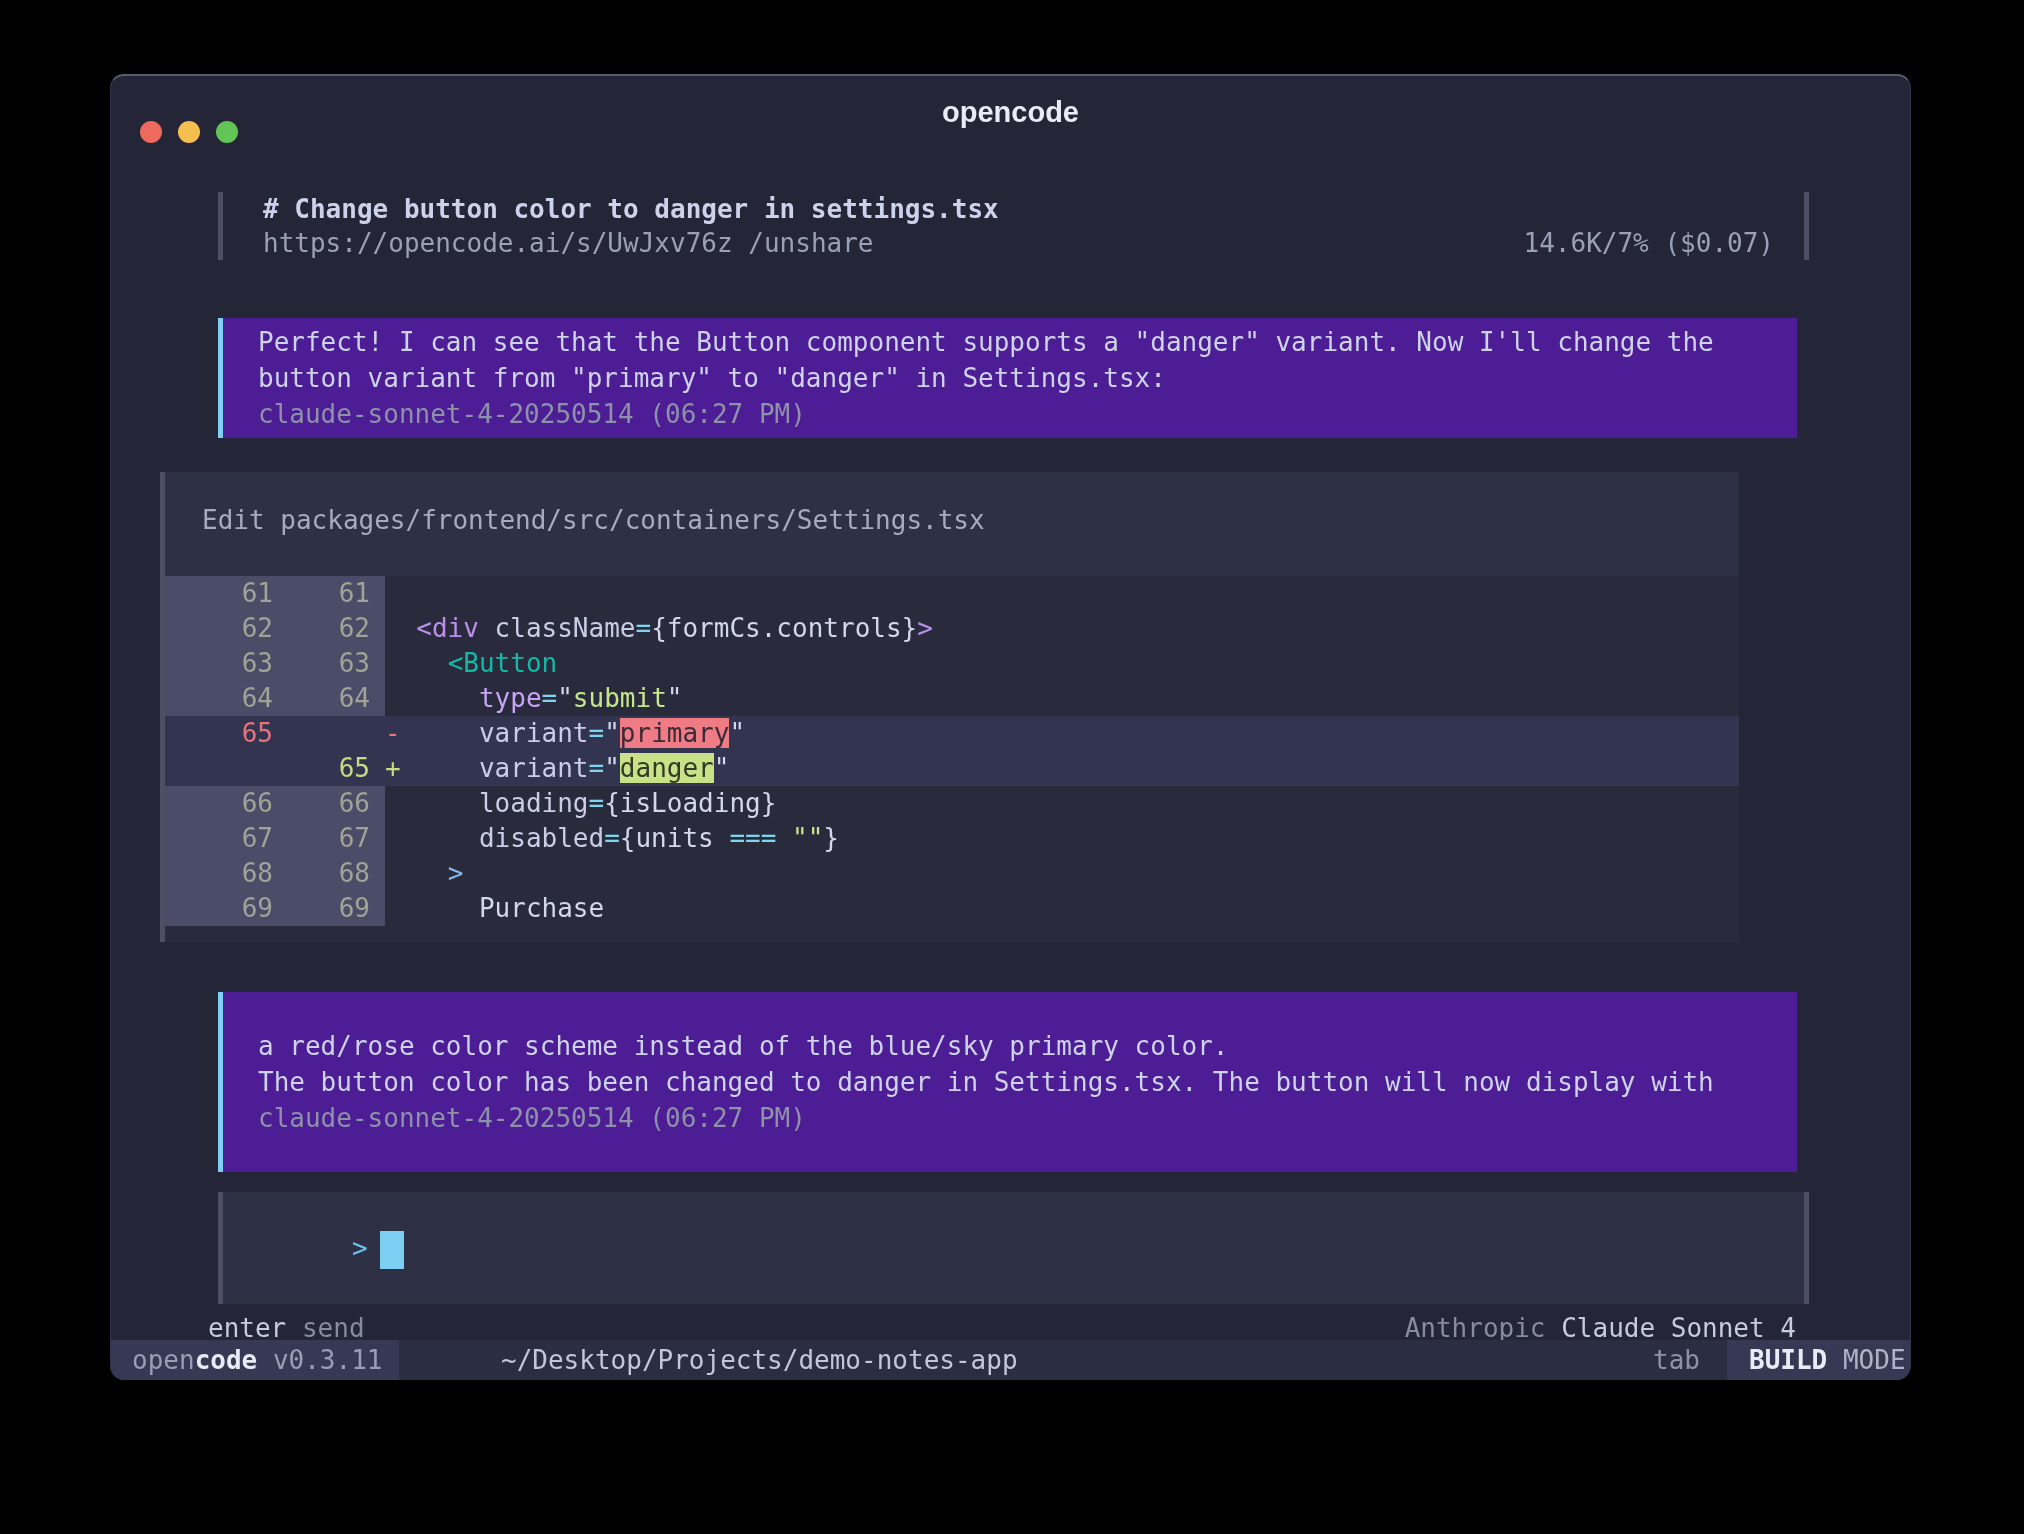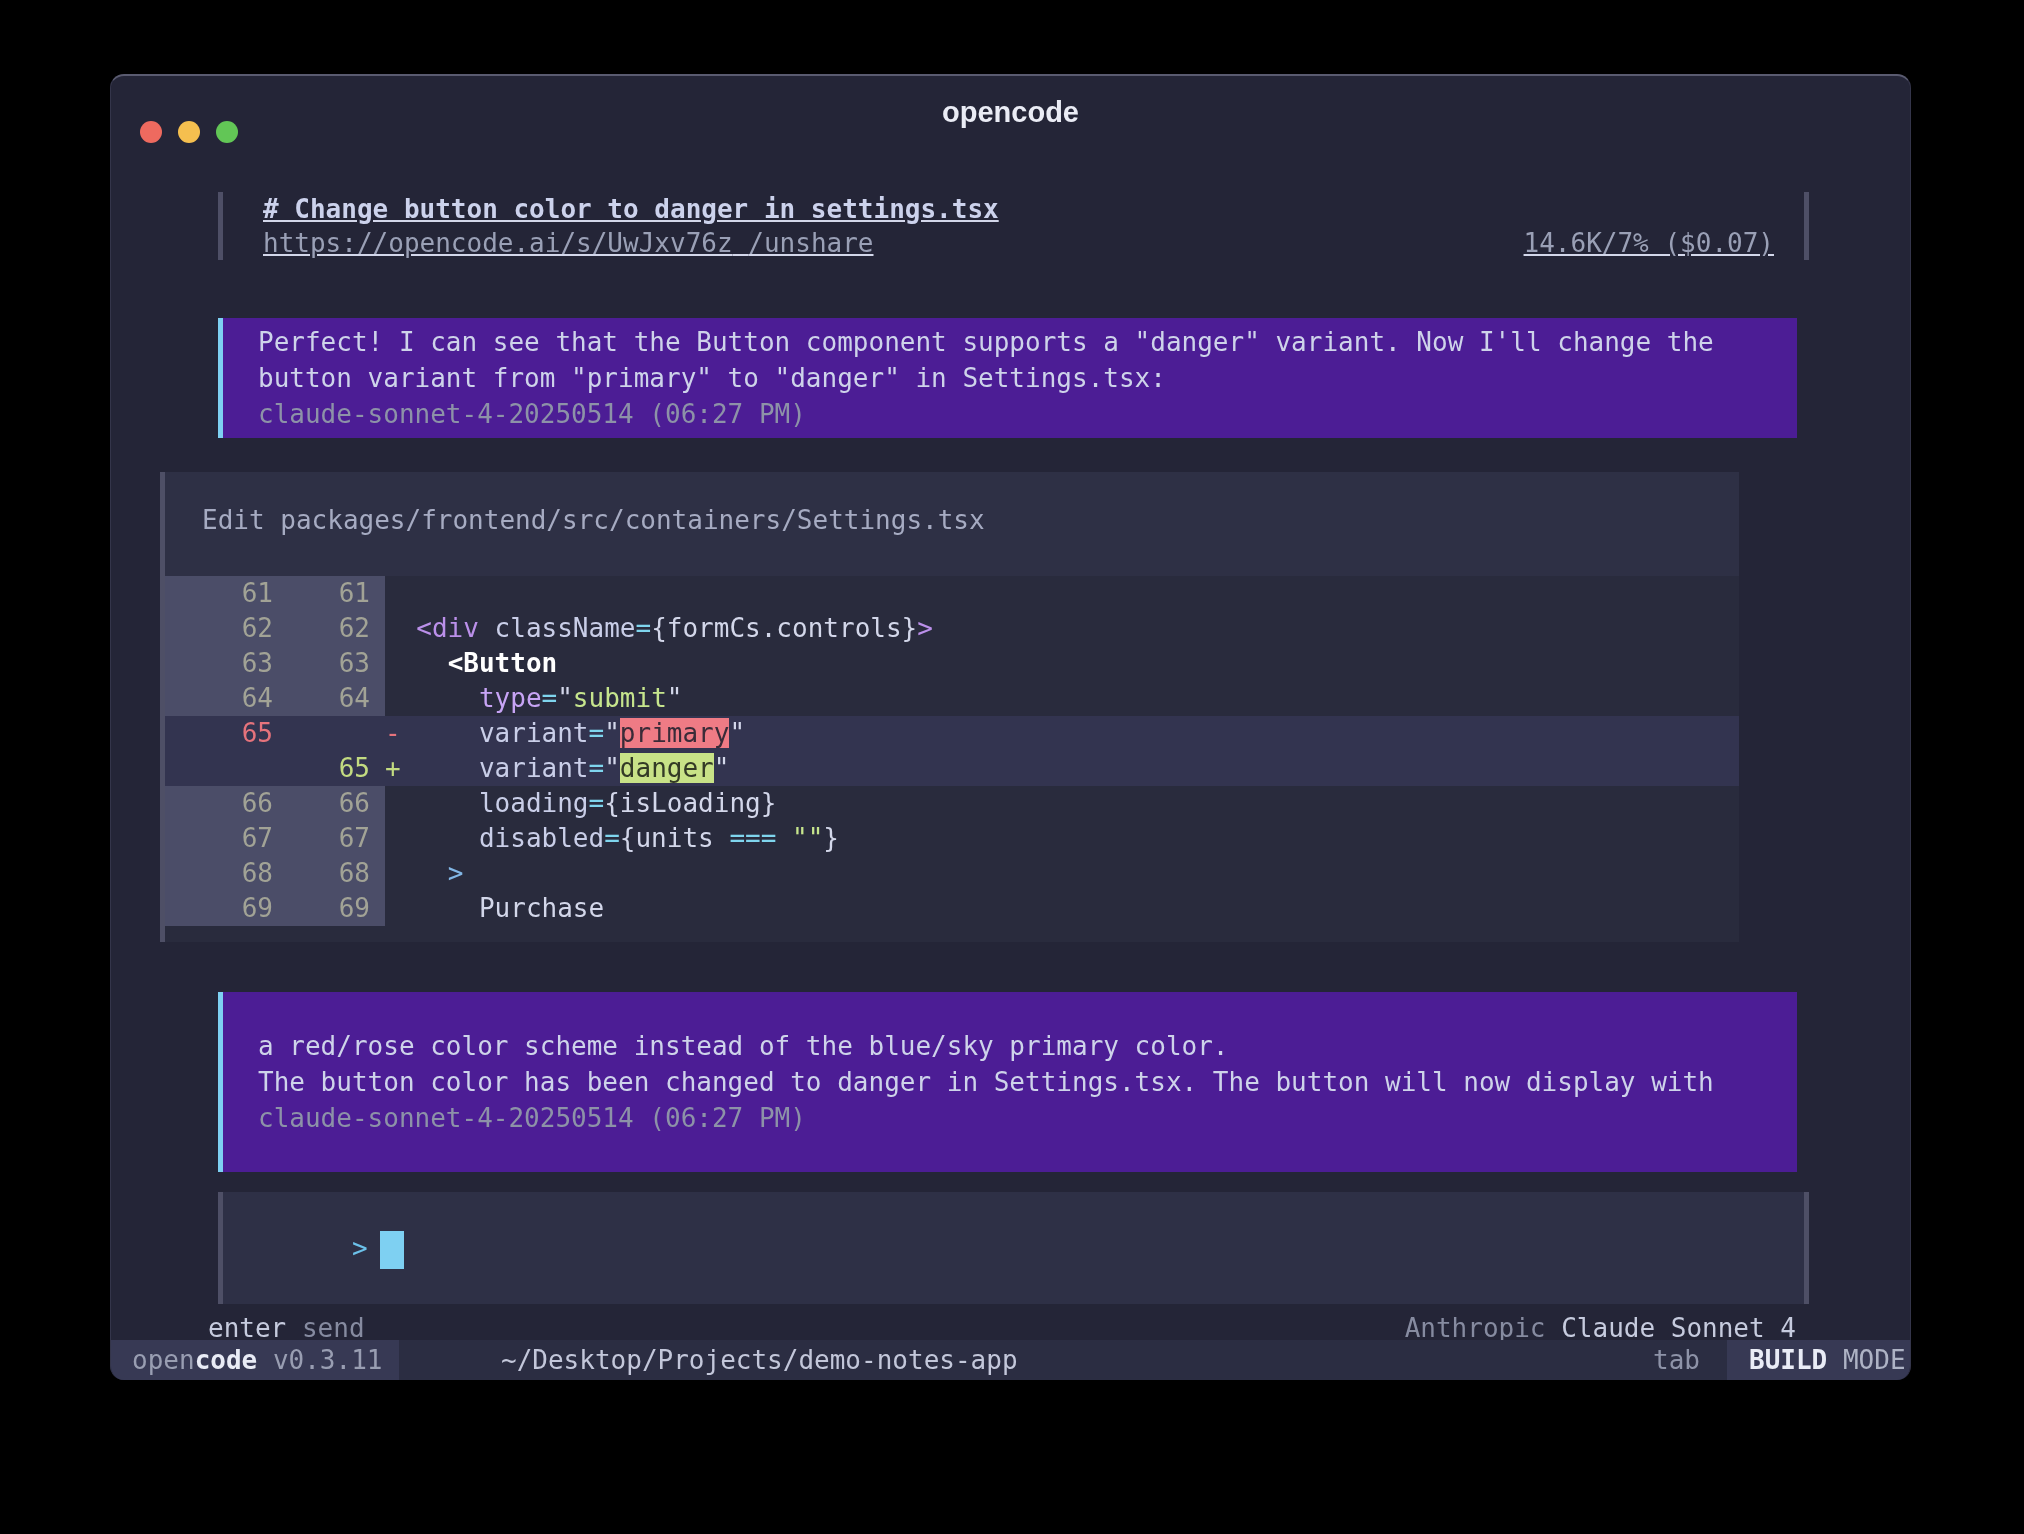--- a/index.html
+++ b/index.html
@@ -18,21 +18,21 @@
   .titlebar { position:relative; height:116px;padding-left:24px; }
   .lights { position:absolute; left:29px; top:45px; display:flex; gap:16px; }
   .light { width:22px; height:22px; border-radius:50%; }
   .win-title { position:absolute; left:0; right:0; top:20px; text-align:center;
     font-family:"Liberation Sans", sans-serif; font-weight:bold; font-size:29px; color:#eaecf5; }
 
   
   .hdr { position:relative; margin-left:107px; width:1591px; height:68px; }
   .vbar { position:absolute; top:0; bottom:0; width:5px; background:#4e4f66; }
   .hdr .vbar.l { left:0; } .hdr .vbar.r { right:0; }
-  .hdr-inner { padding:0 35px 0 45px;text-decoration:underline; }
+  .hdr-inner { padding:0 35px 0 45px; }
   .hdr-line { height:34px; line-height:34px; display:flex; justify-content:space-between; }
   .hdr-title { font-weight:bold; color:#ccd2ec; }
   .dim { color:#9aa0b6; }
 
   
   .msg { position:relative; margin-left:107px; width:1579px; background:#4c1d95; }
   .msg .vbar { left:0; background:#7ed0f2; }
   .msg-inner { padding:6px 30px 6px 40px; }
   .msg-line { height:36px; line-height:36px; white-space:pre; color:#ced3ea; }
   .msg-meta { height:36px; line-height:36px; color:#8d92a8; }
@@ -112,21 +112,21 @@
       <div class="msg-meta">claude-sonnet-4-20250514 (06:27 PM)</div>
     </div>
   </div>
 
   <div class="diff">
     <div class="vbar"></div>
     <div class="diff-title">Edit packages/frontend/src/containers/Settings.tsx</div>
     <div class="diff-rows rows-strip">
         <div class="drow ctx"><span class="gut old" style="color: rgb(162, 163, 150);">61</span><span class="gut new" style="color: rgb(162, 163, 150);">61</span><span class="code"></span></div>
         <div class="drow ctx"><span class="gut old" style="color: rgb(162, 163, 150);">62</span><span class="gut new" style="color: rgb(162, 163, 150);">62</span><span class="code"><span>  </span><span style="color: rgb(187, 144, 234);">&lt;div</span><span> </span><span style="color: rgb(201, 206, 232);">className</span><span style="color: rgb(127, 213, 238);">=</span><span style="color: rgb(211, 215, 234);">{formCs.controls}</span><span style="color: rgb(187, 144, 234);">&gt;</span></span></div>
-        <div class="drow ctx"><span class="gut old" style="color: rgb(162, 163, 150);">63</span><span class="gut new" style="color: rgb(162, 163, 150);">63</span><span class="code"><span>    </span><span style="color: #ffffff; font-weight: bold;">&lt;Button</span></span></div>
+        <div class="drow ctx"><span class="gut old" style="color: rgb(162, 163, 150);">63</span><span class="gut new" style="color: rgb(162, 163, 150);">63</span><span class="code"><span>    </span><span style="color: #14b8a6;">&lt;Button</span></span></div>
         <div class="drow ctx"><span class="gut old" style="color: rgb(162, 163, 150);">64</span><span class="gut new" style="color: rgb(162, 163, 150);">64</span><span class="code"><span>      </span><span style="color: rgb(199, 164, 245);">type</span><span style="color: rgb(127, 213, 238);">=</span><span style="color: rgb(211, 215, 234);">"</span><span style="color: rgb(198, 229, 141);">submit</span><span style="color: rgb(211, 215, 234);">"</span></span></div>
         <div class="drow del"><span class="gut old" style="color: rgb(230, 115, 124);">65</span><span class="gut new" style="color: rgb(162, 163, 150);"></span><span class="code"><span style="color: rgb(230, 115, 124);">-</span><span>     </span><span style="color: rgb(201, 206, 232);">variant</span><span style="color: rgb(127, 213, 238);">=</span><span style="color: rgb(211, 215, 234);">"</span><span style="background: rgb(239, 123, 133); color: rgb(58, 43, 56);">primary</span><span style="color: rgb(211, 215, 234);">"</span></span></div>
         <div class="drow add"><span class="gut old" style="color: rgb(162, 163, 150);"></span><span class="gut new" style="color: rgb(195, 219, 129);">65</span><span class="code"><span style="color: rgb(195, 219, 129);">+</span><span>     </span><span style="color: rgb(201, 206, 232);">variant</span><span style="color: rgb(127, 213, 238);">=</span><span style="color: rgb(211, 215, 234);">"</span><span style="background: rgb(200, 226, 135); color: rgb(51, 58, 38);">danger</span><span style="color: rgb(211, 215, 234);">"</span></span></div>
         <div class="drow ctx"><span class="gut old" style="color: rgb(162, 163, 150);">66</span><span class="gut new" style="color: rgb(162, 163, 150);">66</span><span class="code"><span>      </span><span style="color: rgb(201, 206, 232);">loading</span><span style="color: rgb(127, 213, 238);">=</span><span style="color: rgb(211, 215, 234);">{isLoading}</span></span></div>
         <div class="drow ctx"><span class="gut old" style="color: rgb(162, 163, 150);">67</span><span class="gut new" style="color: rgb(162, 163, 150);">67</span><span class="code"><span>      </span><span style="color: rgb(201, 206, 232);">disabled</span><span style="color: rgb(127, 213, 238);">=</span><span style="color: rgb(211, 215, 234);">{units </span><span style="color: rgb(127, 213, 238);">===</span><span style="color: rgb(211, 215, 234);"> </span><span style="color: rgb(198, 229, 141);">""</span><span style="color: rgb(211, 215, 234);">}</span></span></div>
         <div class="drow ctx"><span class="gut old" style="color: rgb(162, 163, 150);">68</span><span class="gut new" style="color: rgb(162, 163, 150);">68</span><span class="code"><span>    </span><span style="color: rgb(130, 183, 230);">&gt;</span></span></div>
         <div class="drow ctx"><span class="gut old" style="color: rgb(162, 163, 150);">69</span><span class="gut new" style="color: rgb(162, 163, 150);">69</span><span class="code"><span>      </span><span style="color: rgb(211, 215, 234);">Purchase</span></span></div>
       </div>
   </div>
 

